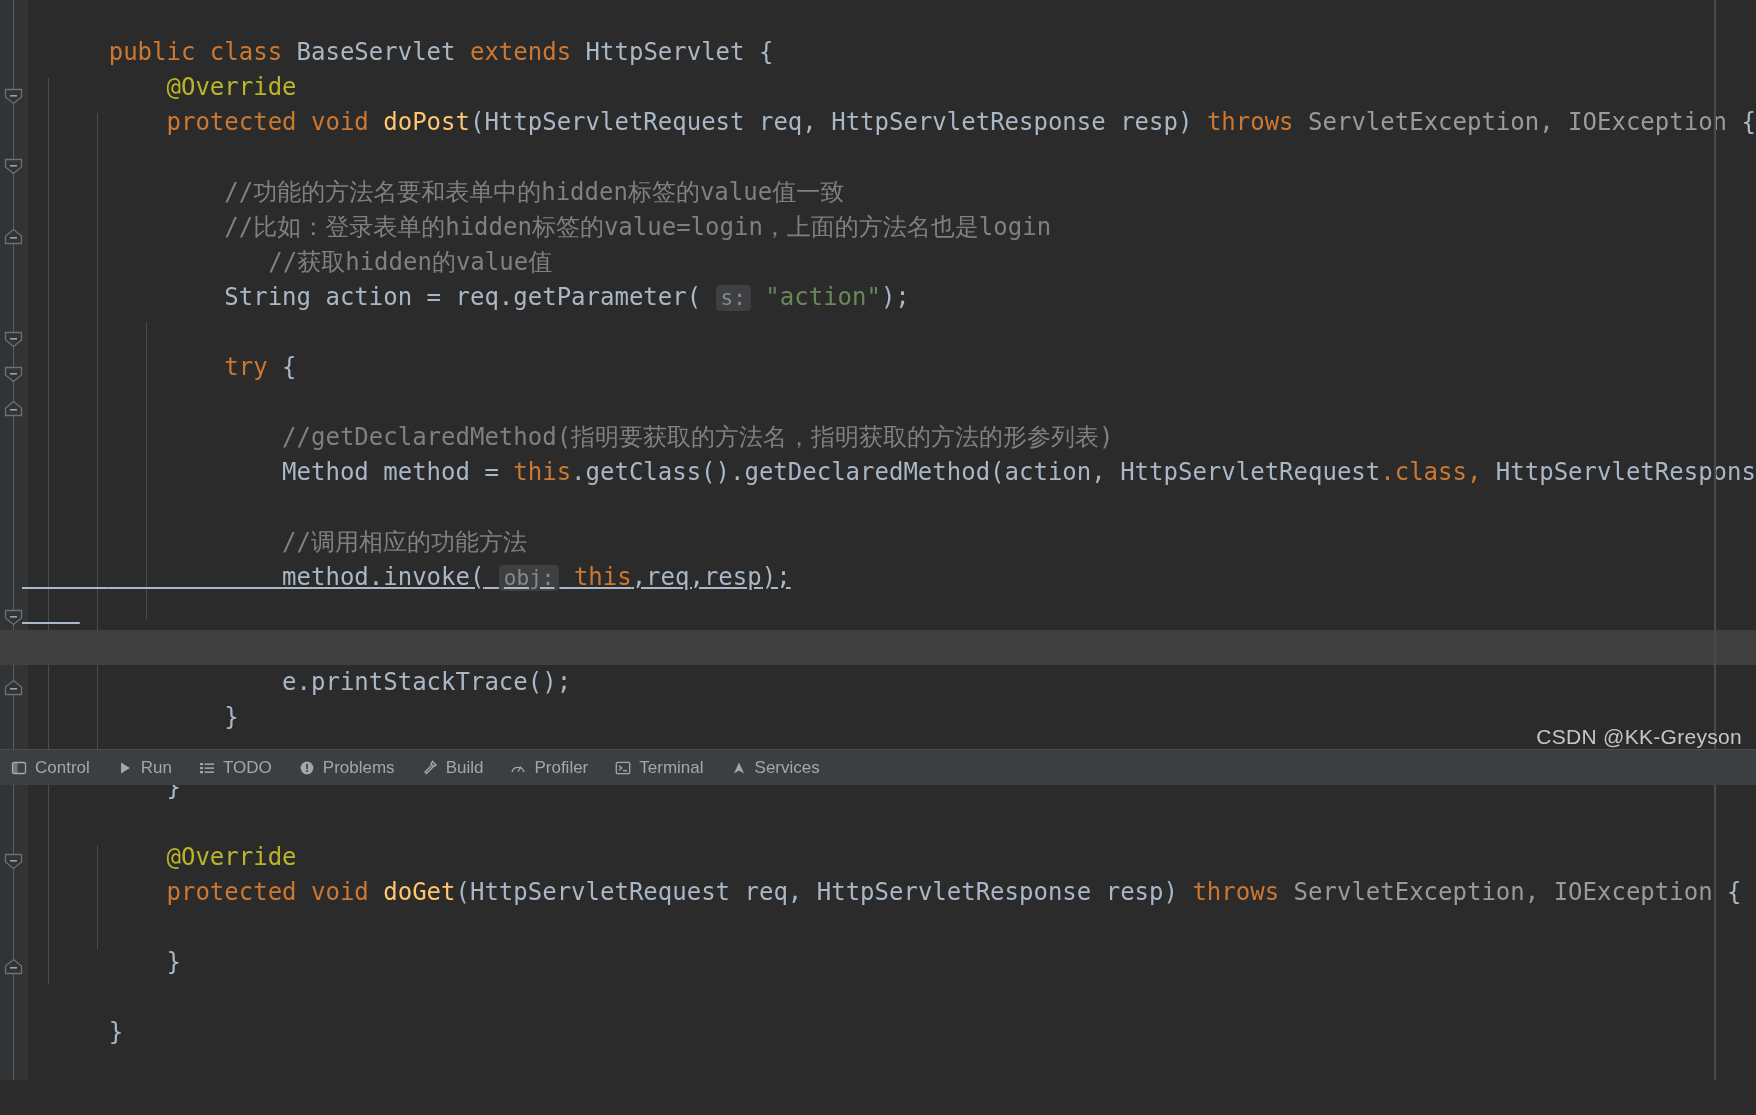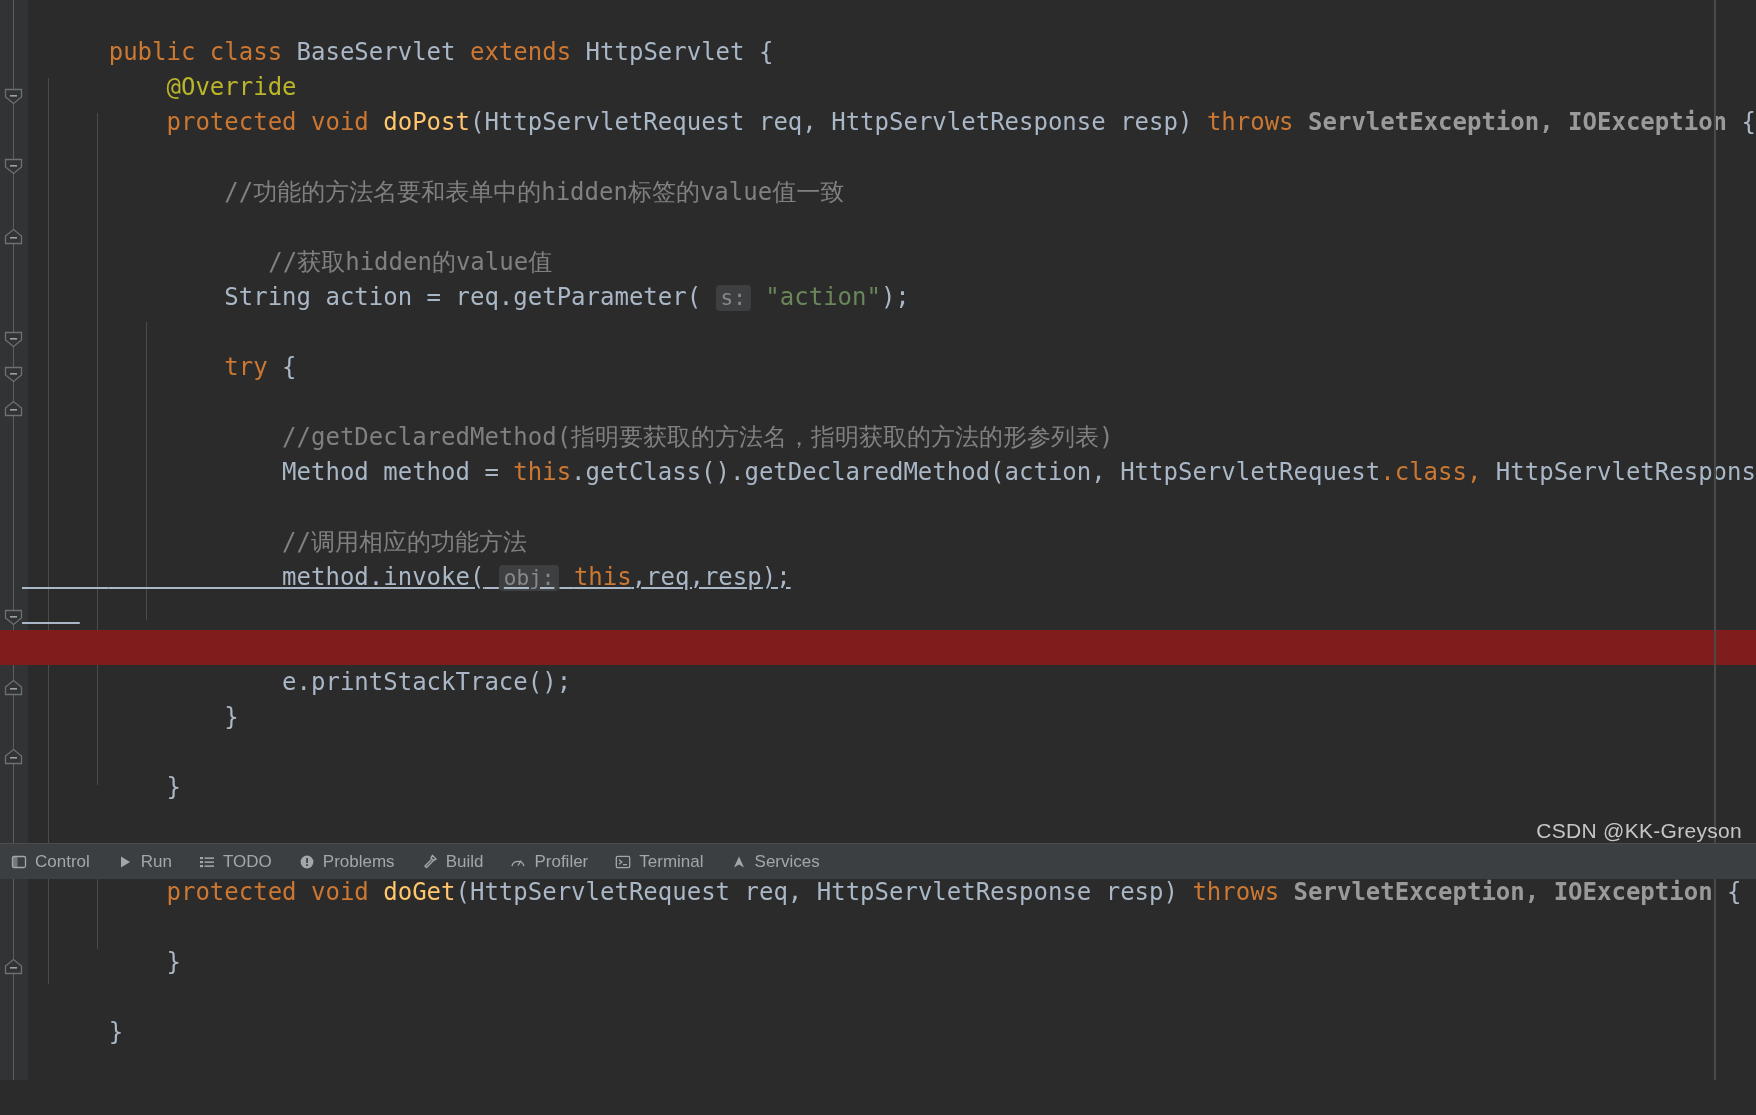--- a/index.html
+++ b/index.html
@@ -11,21 +11,21 @@
     width: 1756px;
     height: 1115px;
     overflow: hidden;
     font-family: "DejaVu Sans Mono", "Liberation Mono", monospace;
   }
 
   
   #editor-root {
     position: relative;
     width: 1756px;
-    height: 879px;
+    height: 785px;
     background: #2b2b2b;
     color: #a9b7c6;
   }
 
   
   #gutter {
     position: absolute;
     left: 0; top: 0;
     width: 28px;
     height: 1080px;
@@ -59,38 +59,38 @@
   .code-line {
     position: relative;
     height: 34.7px;
     line-height: 34.7px;
     font-size: 24px;
     white-space: pre;
     padding-left: 22px;
     letter-spacing: 0px;
   }
   .code-line.caret-line {
-    background: #7f1d1d;
+    background: #404040;
   }
 
   
   .indent-guide {
     position: absolute;
     width: 1px;
     background: #4b4b4b;
   }
 
   
   .kw      { color: #cc7832; }
   .plain   { color: #a9b7c6; }
   .anno    { color: #bbb529; }        
   .fn      { color: #ffc66d; }        
   .str     { color: #6a8759; }        
   .cmt     { color: #808080; }        
-  .grey    { color: #9a9a9a; font-weight: bold; }
+  .grey    { color: #9a9a9a; }
   .punct   { color: #a9b7c6; }
   .comma   { color: #cc7832; }
 
   
   .hint {
     background: #3d3f41;
     color: #868a8c;
     border-radius: 4px;
     padding: 1px 5px;
     font-size: 21px;
@@ -246,20 +246,23 @@
     <div class="code-line" style="top:70px;position:absolute;left:0;right:0;">
       <span class="plain">    </span><span class="kw">protected</span><span class="plain"> </span><span class="kw">void</span><span class="plain"> </span><span class="fn">doPost</span><span class="plain">(HttpServletRequest req, HttpServletResponse resp)</span><span class="plain"> </span><span class="kw">throws</span><span class="plain"> </span><span class="grey">ServletException, IOException</span><span class="plain"> </span><span class="punct">{</span>
     </div>
 
     <div class="code-line" style="top:105px;position:absolute;left:0;right:0;"></div>
 
     <div class="code-line" style="top:140px;position:absolute;left:0;right:0;">
       <span class="plain">        </span><span class="cmt">//功能的方法名要和表单中的hidden标签的value值一致</span>
     </div>
 
+    <div class="code-line" style="top:175px;position:absolute;left:0;right:0;">
+      <span class="plain">        </span><span class="cmt">//比如：登录表单的hidden标签的value=login，上面的方法名也是login</span>
+    </div>
 
     <div class="code-line" style="top:210px;position:absolute;left:0;right:0;margin-left:44px;">
       <span class="plain">        </span><span class="cmt">//获取hidden的value值</span>
     </div>
 
     <div class="code-line" style="top:245px;position:absolute;left:0;right:0;">
       <span class="plain">        </span><span class="plain">String action = req.getParameter(</span><span class="plain"> </span><span class="hint">s:</span><span class="plain"> </span><span class="str">"action"</span><span class="punct">);</span>
     </div>
 
     <div class="code-line" style="top:280px;position:absolute;left:0;right:0;"></div>

